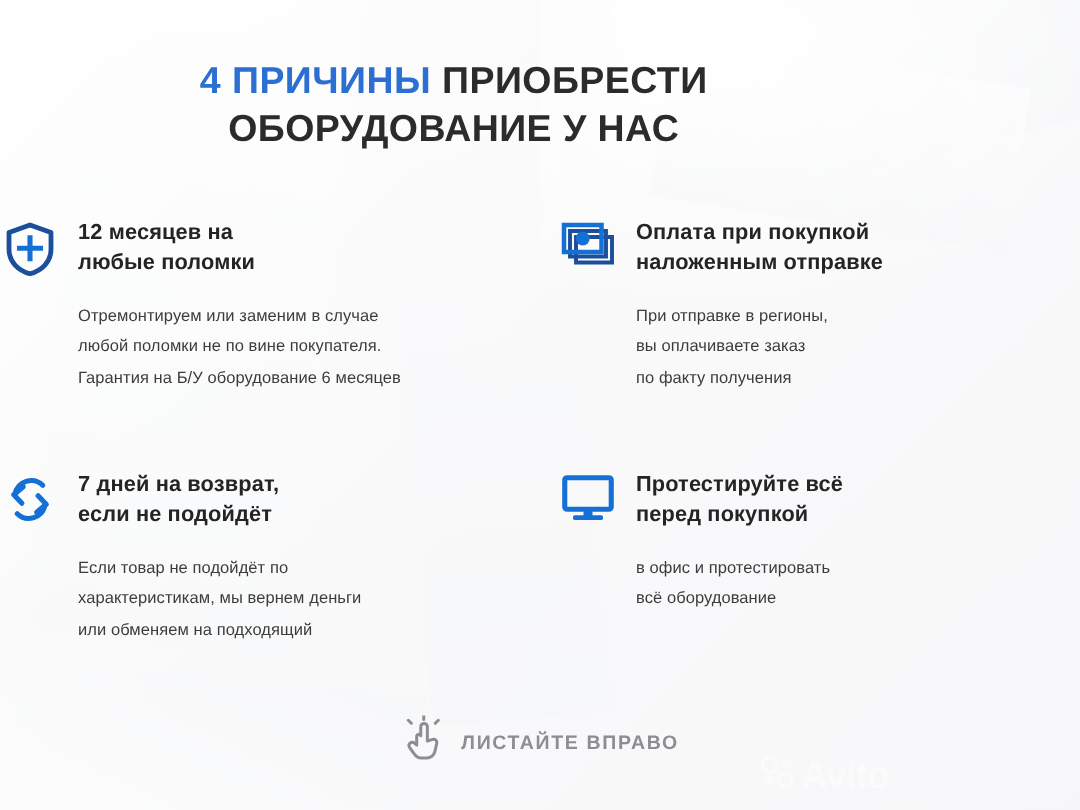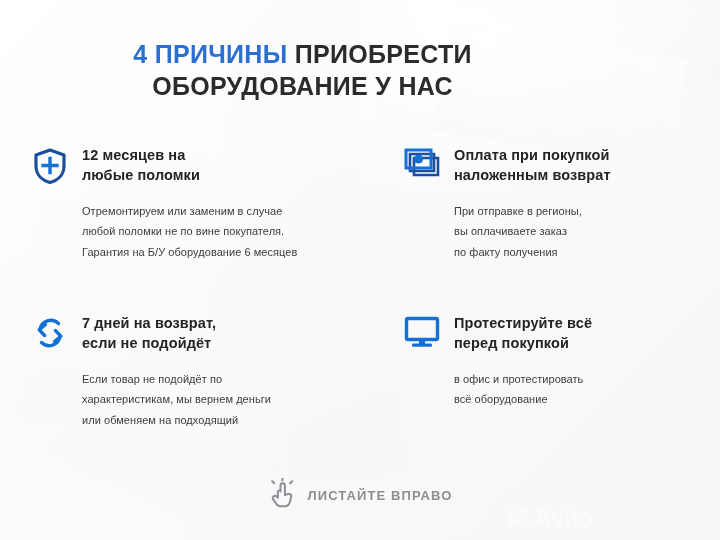--- a/index.html
+++ b/index.html
@@ -96,21 +96,20 @@
   }
 
   .grid {
     position: absolute;
     top: 146px;
     left: 0;
     width: 720px;
     display: grid;
     grid-template-columns: 372px 310px;
     grid-template-rows: 168px auto;
-    padding-left: 30px;
   }
 
   .feature {
     display: flex;
     align-items: flex-start;
   }
 
   .feature-icon {
     width: 40px;
     min-width: 40px;
@@ -226,21 +225,21 @@
         <svg width="36" height="32" viewBox="0 0 36 32" aria-hidden="true">
           <path d="M10 10 H34 V27 H10 Z" fill="none" stroke="#1b4f9c" stroke-width="2.6"></path>
           <path d="M6 6 H30 V23 H6 Z" fill="none" stroke="#1b4f9c" stroke-width="2.6"></path>
           <rect x="2" y="2" width="25" height="18" fill="none" stroke="#1570d6" stroke-width="3"></rect>
           <circle cx="14.5" cy="11" r="4.6" fill="#1570d6"></circle>
         </svg>
       </div>
       <div class="feature-body">
         <div class="feature-title">
           <div>Оплата при покупкой</div>
-          <div>наложенным возврат</div>
+          <div>наложенным отправке</div>
         </div>
         <div class="feature-desc">
           <div>При отправке в регионы,</div>
           <div>вы оплачиваете заказ</div>
           <div>по факту получения</div>
         </div>
       </div>
     </div>
 
     <div class="feature">

